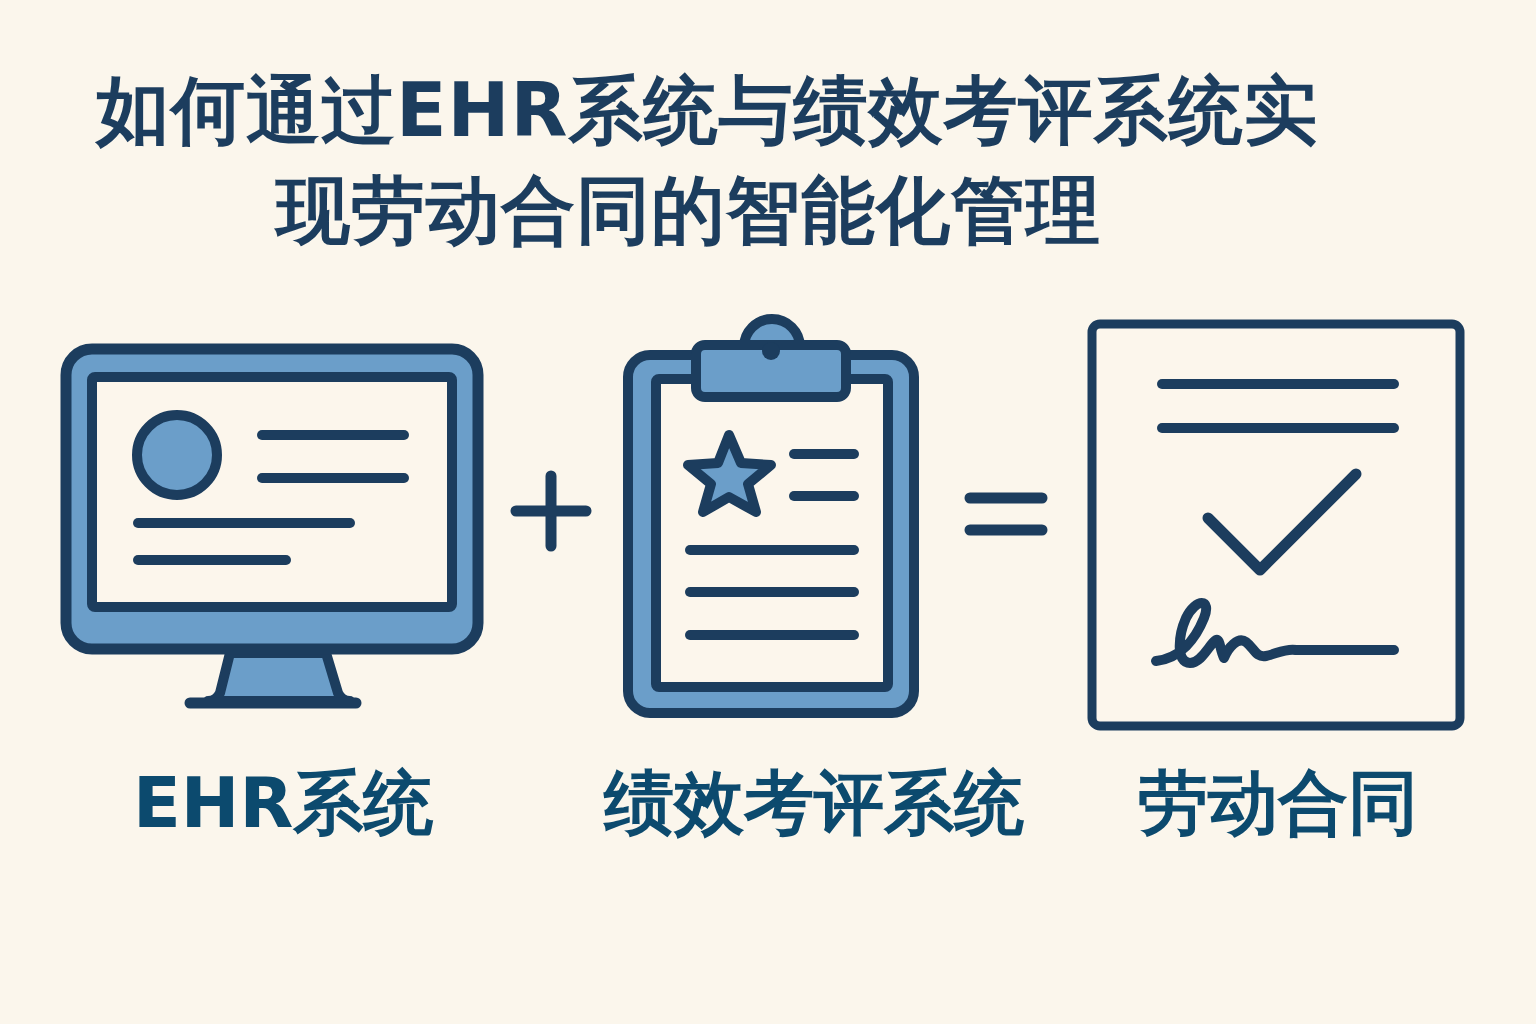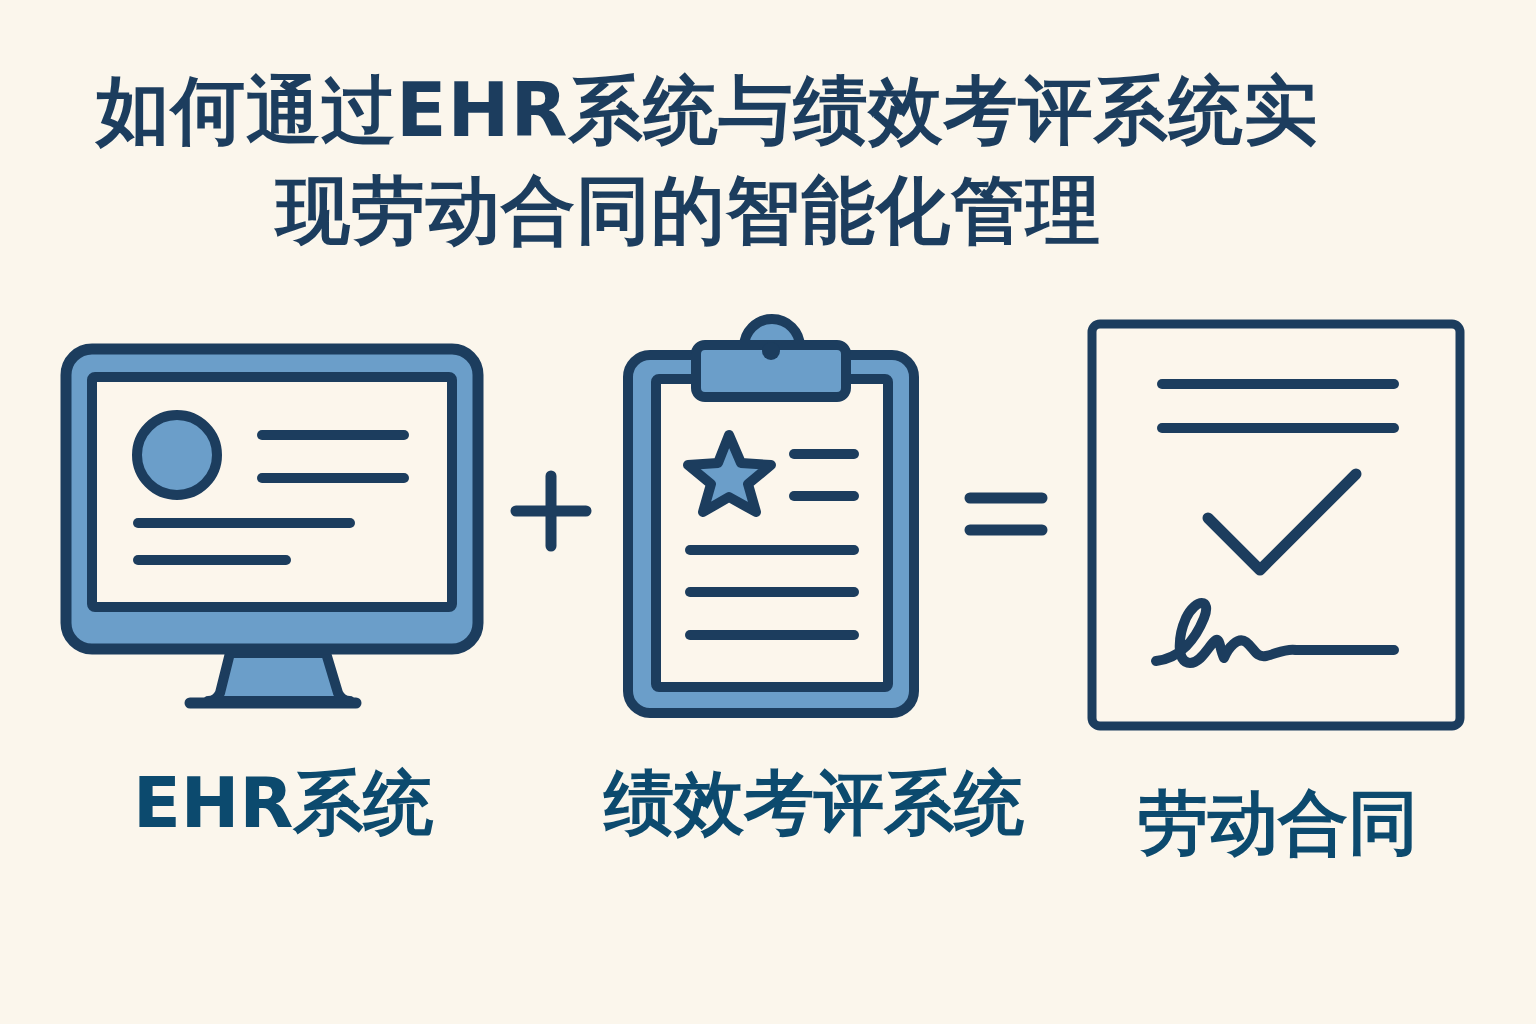--- a/index.html
+++ b/index.html
@@ -120,13 +120,13 @@
 
   <polyline points="122,200 174,252 270,156" fill="none" stroke="#1c3d5e" stroke-width="11" stroke-linecap="round" stroke-linejoin="round"></polyline>
 
   <path d="M70 343 C 95 340, 110 320, 118 300 C 126 280, 110 280, 100 300 C 92 318, 90 345, 104 345
            C 116 345, 124 325, 130 322 C 134 320, 134 332, 138 340 C 142 330, 152 318, 160 324
            C 168 330, 170 340, 180 338 C 190 336, 200 330, 210 332 L 308 332" fill="none" stroke="#1c3d5e" stroke-width="10" stroke-linecap="round" stroke-linejoin="round"></path>
 </svg>
 
 <div class="label" style="left:133px;">EHR系统</div>
 <div class="label" style="left:564px;margin-left:40px;">绩效考评系统</div>
-<div class="label" style="left:1138px;margin-top:20px;">劳动合同</div>
+<div class="label" style="left:1138px;">劳动合同</div>
 
 </body></html>

